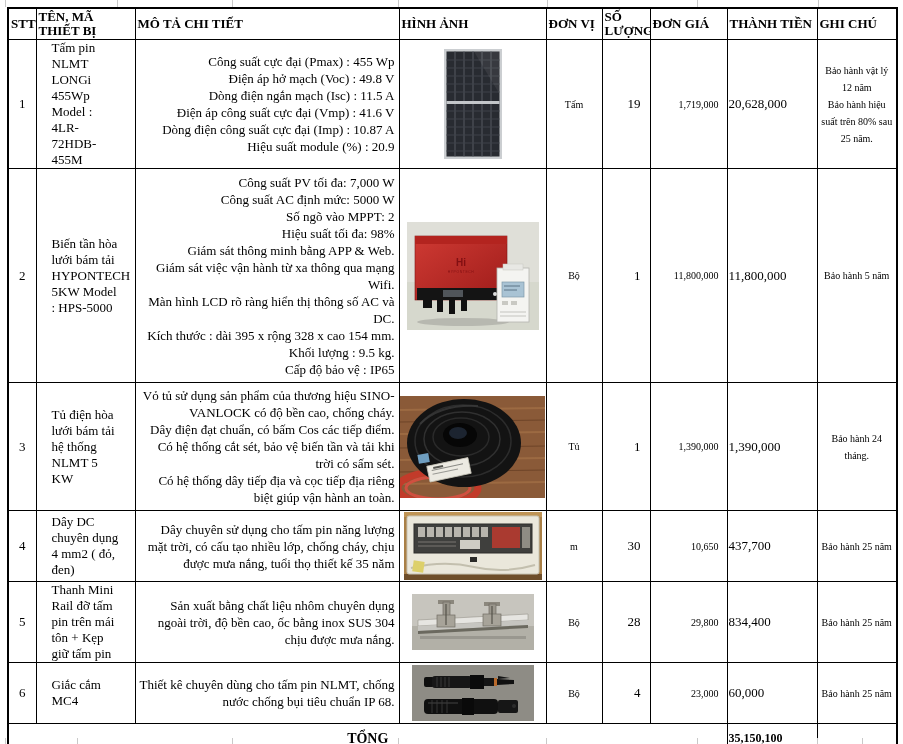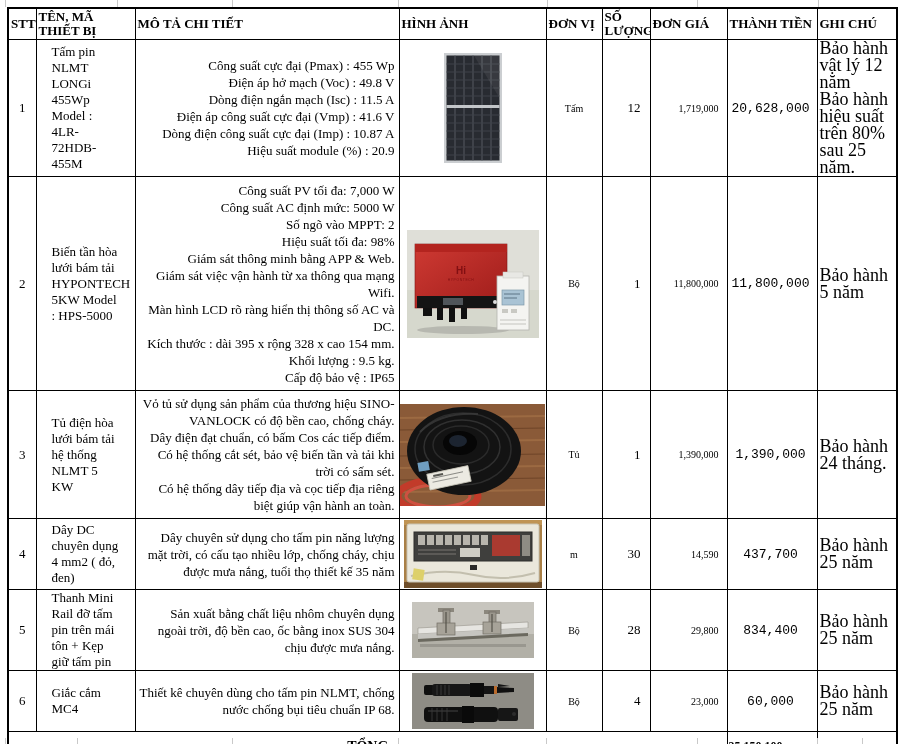--- a/index.html
+++ b/index.html
@@ -37,22 +37,22 @@
   tr.r6{height:61px;}
   tr.total{height:31px;}
   td.stt{font-size:13px;text-align:center;}
   td.name{font-size:13px;line-height:16px;padding:0 15px;text-align:left;}
   td.desc{font-size:13px;line-height:17px;padding:1px 4px;text-align:right;white-space:pre-wrap;}
   td.imgc{padding:0;text-align:center;}
   td.imgc svg{display:block;margin:0 auto;}
   td.unit{font-size:10px;text-align:center;}
   td.qty{font-size:13px;text-align:right;padding-right:9px;}
   td.price{font-size:10px;text-align:right;padding-right:8px;}
-  td.amount{font-size:13px;text-align:center;padding-right:4px;font-family:Liberation Mono, monospace;}
-  td.note{font-size:18px;line-height:17px;padding:0 2px;text-align:left;white-space:pre-line;}
+  td.amount{font-size:13px;text-align:left;padding-right:4px;}
+  td.note{font-size:10px;line-height:17px;padding:0 2px;text-align:center;white-space:pre-line;}
   td.total-label{font-size:14px;font-weight:bold;text-align:center;}
   td.total-amount{font-size:12px;font-weight:bold;text-align:left;}
 </style>
 </head>
 <body>
 
 <div class="page">
 
   <table class="quote">
     <colgroup>
@@ -112,21 +112,21 @@
                 <line x1="2.5" y1="78" x2="55.5" y2="78"></line>
               <line x1="2.5" y1="86" x2="55.5" y2="86"></line>
                 <line x1="2.5" y1="94" x2="55.5" y2="94"></line>
               <line x1="2.5" y1="102" x2="55.5" y2="102"></line>
             </g>
             <rect x="2.5" y="52" width="53" height="3" fill="#c3c6c9"></rect>
             <polygon points="30,2.5 55.5,2.5 55.5,45" fill="#ffffff" opacity="0.07"></polygon>
           </svg>
         </td>
         <td class="unit">Tấm</td>
-        <td class="qty">12</td>
+        <td class="qty">19</td>
         <td class="price">1,719,000</td>
         <td class="amount">20,628,000</td>
         <td class="note">Bảo hành vật lý 12 năm
 Bảo hành hiệu suất trên 80% sau 25 năm.</td>
       </tr>
 
       <tr class="r2">
         <td class="stt">2</td>
         <td class="name">Biến tần hòa lưới bám tải HYPONTECH 5KW Model : HPS-5000</td>
         <td class="desc">Công suất PV tối đa: 7,000 W
@@ -253,21 +253,21 @@
               <line x1="14" y1="30" x2="52" y2="30"></line>
                 <line x1="14" y1="34" x2="52" y2="34"></line>
             </g>
             <rect x="66" y="45" width="7" height="5" fill="#2a2a28"></rect>
             <path d="M7,56 Q40,48 70,55 T 131,53" fill="none" stroke="#c3bfae" stroke-width="2"></path>
             <rect x="9" y="49" width="11" height="11" fill="#ddd06a" transform="rotate(8 14 54)"></rect>
           </svg>
         </td>
         <td class="unit">m</td>
         <td class="qty">30</td>
-        <td class="price">14,590</td>
+        <td class="price">10,650</td>
         <td class="amount">437,700</td>
         <td class="note">Bảo hành 25 năm</td>
       </tr>
 
       <tr class="r5">
         <td class="stt">5</td>
         <td class="name">Thanh Mini Rail đỡ tấm pin trên mái tôn + Kẹp giữ tấm pin</td>
         <td class="desc">Sản xuất bằng chất liệu nhôm chuyên dụng ngoài trời, độ bền cao, ốc bằng inox SUS 304 chịu được mưa nắng.</td>
         <td class="imgc">
           <svg width="122" height="56" viewBox="0 0 122 56">

